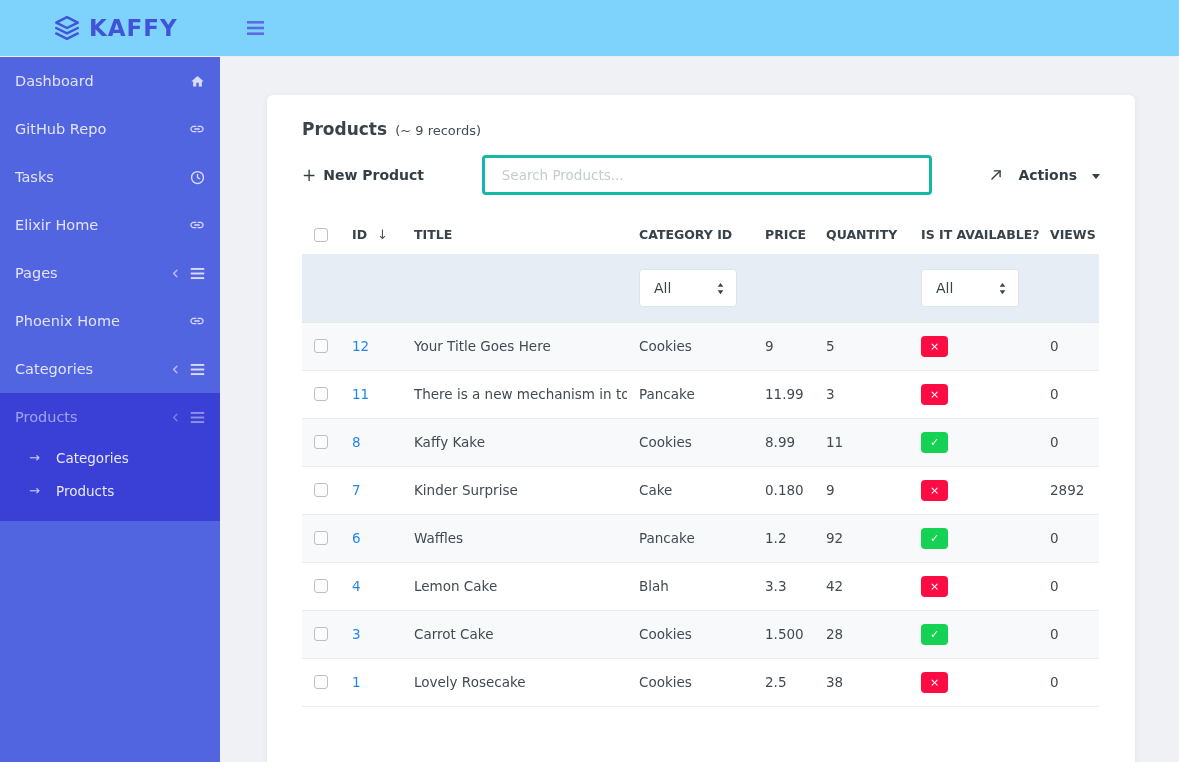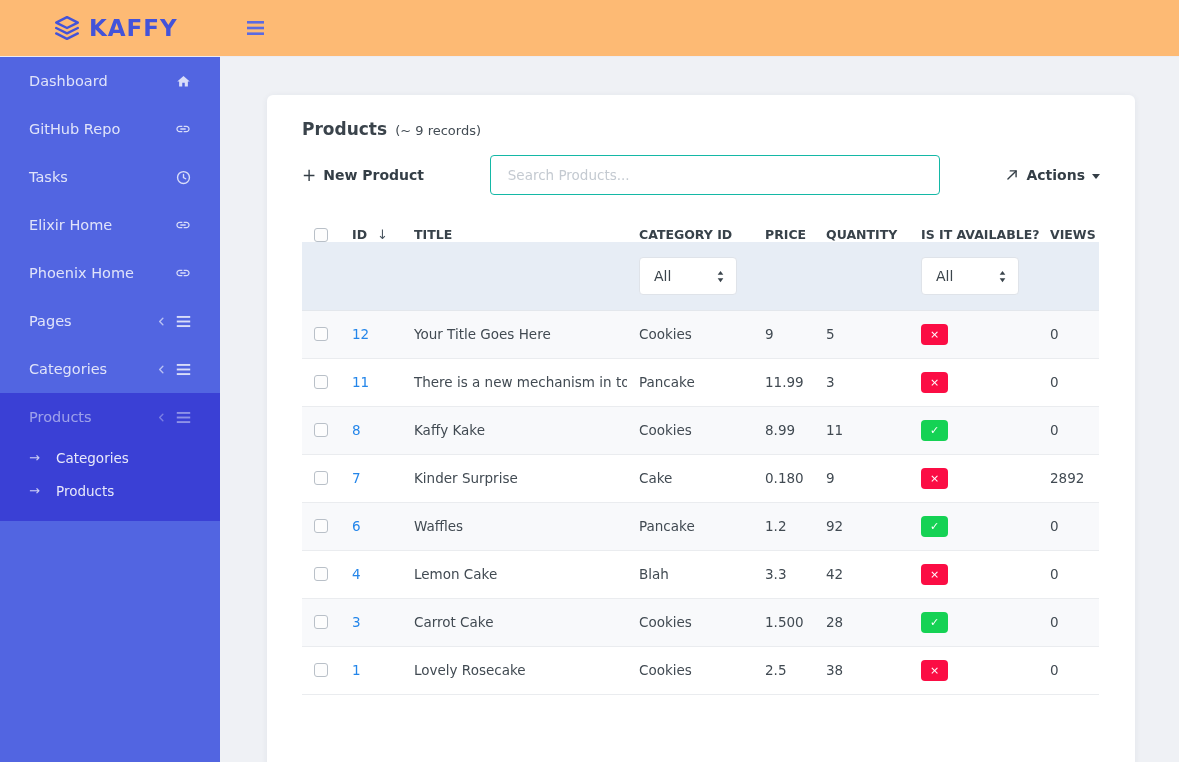--- a/index.html
+++ b/index.html
@@ -1,29 +1,29 @@
 <!DOCTYPE html>
 <html><head>
 <meta charset="utf-8">
 <style>
   * { margin:0; padding:0; box-sizing:border-box; }
   html,body { width:1179px; height:762px; overflow:hidden; background:#eff1f5;
     font-family:"DejaVu Sans","Liberation Sans",sans-serif; }
 
   
-  .topbar { position:absolute; top:0; left:0; width:1179px; height:57px; background:#fdba74;
+  .topbar { position:absolute; top:0; left:0; width:1179px; height:57px; background:#7dd3fc;
     border-bottom:1px solid #ececf2; display:flex; align-items:center; z-index:5; }
   .brand { margin-left:54px; width:142px; display:flex; align-items:center; gap:9px; }
   .brand-text { font-size:23px; font-weight:800; letter-spacing:1px; color:#4353d9; }
   .topbar-burger { margin-left:50px; cursor:pointer; display:flex; align-items:center; }
 
   
   .sidebar { position:absolute; top:57px; left:0; width:220px; height:705px; background:#5265e1; }
   .side-item { height:48px; display:flex; align-items:center; justify-content:space-between;
-    padding:0 29px; cursor:pointer; }
+    padding:0 15px; cursor:pointer; }
   .side-label { font-size:14.5px; color:rgba(255,255,255,0.82); }
   .side-icons { display:flex; align-items:center; gap:9px; }
   .side-group.active { background:#3a40d5; padding-bottom:14px; }
   .side-group.active .side-label { color:rgba(255,255,255,0.5); }
   .side-group.active .side-item svg { opacity:0.55; }
   .sub-item { height:33px; display:flex; align-items:center; padding:0 29px; cursor:pointer; }
   .sub-arrow { font-size:13px; color:rgba(255,255,255,0.75); width:27px; }
   .sub-label { font-size:13.5px; color:rgba(255,255,255,0.88); }
 
   
@@ -34,33 +34,33 @@
 
   .title-row { display:flex; align-items:baseline; gap:8px; height:24px; }
   .page-title { font-size:17px; font-weight:700; color:#3a434b; }
   .records-note { font-size:13px; color:#434c54; }
 
   .controls-row { margin-top:12px; height:40px; display:flex; align-items:center;
     justify-content:space-between; }
   .new-product { display:flex; align-items:center; gap:7px; cursor:pointer; }
   .plus-glyph { font-size:17px; color:#343e46; }
   .new-product-label { font-size:14px; font-weight:700; color:#343e46; }
-  .search-input { width:450px; height:40px; border:1px solid #14b8a6; border-radius:4px;
+  .search-input { width:450px; height:40px; border:3px solid #14b8a6; border-radius:4px;
     padding:0 17px; font-size:13.5px; color:#434c54; outline:none;
     font-family:"DejaVu Sans","Liberation Sans",sans-serif; }
   .search-input::placeholder { color:#c4cad1; }
-  .actions-btn { display:flex; align-items:center; gap:7px; cursor:pointer; }
+  .actions-btn { display:flex; align-items:center; gap:15px; cursor:pointer; }
   .actions-label { font-size:14px; font-weight:700; color:#343e46; }
   .caret-down { width:0; height:0; border-left:4px solid transparent;
     border-right:4px solid transparent; border-top:5px solid #343e46; margin-top:2px; }
 
   
   table { margin-top:24px; width:797px; border-collapse:collapse; table-layout:fixed; }
   th { text-align:left; font-size:12.5px; font-weight:700; color:#38424a;
-    padding:8px 12px 0 12px; white-space:nowrap; }
+    padding:8px 12px 12px 12px; white-space:nowrap; }
   .sort-arrow { font-size:13px; font-weight:400; color:#4a5560; margin-left:10px; }
   tr.filter-row { background:#e7edf5; }
   tr.filter-row td { height:68px; padding:0 12px; }
   tbody td { height:48px; padding:0 12px; font-size:13.5px; color:#414a52;
     border-bottom:1px solid #eaecef; white-space:nowrap; overflow:hidden; }
   tbody tr:nth-child(odd) { background:#f8f9fb; }
   tbody tr:first-child td { border-top:1px solid #e3e7ec; }
   .id-link { color:#2486ea; text-decoration:none; cursor:pointer; }
   .row-checkbox, .head-checkbox { appearance:none; -webkit-appearance:none; width:14px; height:14px;
     border:1px solid #b9c0c8; border-radius:3px; background:#fdfdfd; cursor:pointer; display:block; }
@@ -131,38 +131,38 @@
   <div class="side-item">
     <span class="side-label">Elixir Home</span>
     <span class="side-icons">
       <svg width="16" height="16" viewBox="0 0 24 24" fill="rgba(255,255,255,0.78)">
         <path d="M3.9 12c0-1.71 1.39-3.1 3.1-3.1h4V7H7c-2.76 0-5 2.24-5 5s2.24 5 5 5h4v-1.9H7c-1.71 0-3.1-1.39-3.1-3.1zM8 13h8v-2H8v2zm9-6h-4v1.9h4c1.71 0 3.1 1.39 3.1 3.1s-1.39 3.1-3.1 3.1h-4V17h4c2.76 0 5-2.24 5-5s-2.24-5-5-5z"></path>
       </svg>
     </span>
   </div>
 
   <div class="side-item">
-    <span class="side-label">Phoenix Home</span>
-    <span class="side-icons">
-      <svg width="16" height="16" viewBox="0 0 24 24" fill="rgba(255,255,255,0.78)">
-        <path d="M3.9 12c0-1.71 1.39-3.1 3.1-3.1h4V7H7c-2.76 0-5 2.24-5 5s2.24 5 5 5h4v-1.9H7c-1.71 0-3.1-1.39-3.1-3.1zM8 13h8v-2H8v2zm9-6h-4v1.9h4c1.71 0 3.1 1.39 3.1 3.1s-1.39 3.1-3.1 3.1h-4V17h4c2.76 0 5-2.24 5-5s-2.24-5-5-5z"></path>
-      </svg>
-    </span>
-  </div>
-
-  <div class="side-item">
     <span class="side-label">Pages</span>
     <span class="side-icons">
       <svg width="11" height="11" viewBox="0 0 24 24" fill="none" stroke="rgba(255,255,255,0.6)" stroke-width="3" stroke-linecap="round" stroke-linejoin="round">
         <polyline points="15 19 8 12 15 5"></polyline>
       </svg>
       <svg width="15" height="13" viewBox="0 0 19 16">
         <rect x="1" y="1" width="17" height="2.4" fill="rgba(255,255,255,0.78)"></rect>
         <rect x="1" y="6.8" width="17" height="2.4" fill="rgba(255,255,255,0.78)"></rect>
         <rect x="1" y="12.6" width="17" height="2.4" fill="rgba(255,255,255,0.78)"></rect>
+      </svg>
+    </span>
+  </div>
+
+  <div class="side-item">
+    <span class="side-label">Phoenix Home</span>
+    <span class="side-icons">
+      <svg width="16" height="16" viewBox="0 0 24 24" fill="rgba(255,255,255,0.78)">
+        <path d="M3.9 12c0-1.71 1.39-3.1 3.1-3.1h4V7H7c-2.76 0-5 2.24-5 5s2.24 5 5 5h4v-1.9H7c-1.71 0-3.1-1.39-3.1-3.1zM8 13h8v-2H8v2zm9-6h-4v1.9h4c1.71 0 3.1 1.39 3.1 3.1s-1.39 3.1-3.1 3.1h-4V17h4c2.76 0 5-2.24 5-5s-2.24-5-5-5z"></path>
       </svg>
     </span>
   </div>
 
   <div class="side-item">
     <span class="side-label">Categories</span>
     <span class="side-icons">
       <svg width="11" height="11" viewBox="0 0 24 24" fill="none" stroke="rgba(255,255,255,0.6)" stroke-width="3" stroke-linecap="round" stroke-linejoin="round">
         <polyline points="15 19 8 12 15 5"></polyline>
       </svg>

